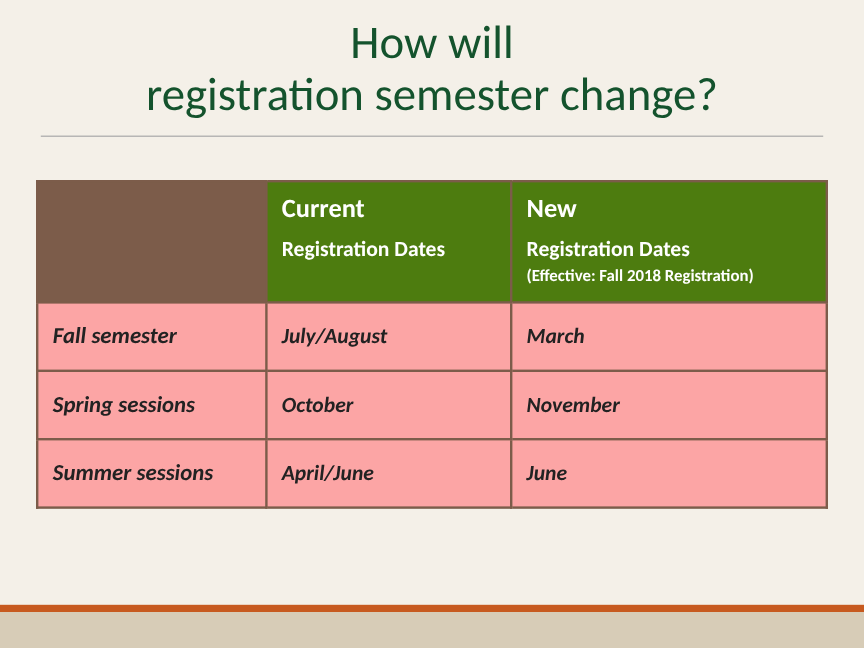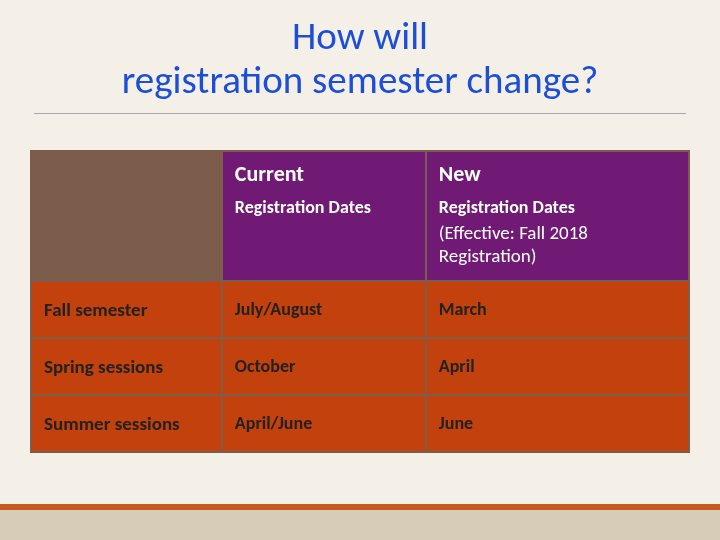--- a/index.html
+++ b/index.html
@@ -12,42 +12,42 @@
   }
   .slide {
     width: 720px;
     height: 540px;
     position: relative;
   }
   .title {
     text-align: center;
     font-size: 39px;
     font-weight: 400;
-    color: #1d4ed8;
+    color: #14532d;
     padding: 14px 40px 0 40px;
     line-height: 1.12;
   }
   .title-rule {
     margin: 12px 34px 0 34px;
     border: none;
     border-top: 1px solid #a8a8a8;
   }
   .table-wrap {
     margin: 36px 30px 0 30px;
   }
   table {
     width: 100%;
     border-collapse: collapse;
     table-layout: fixed;
   }
   col.c1 { width: 29%; }
   col.c2 { width: 31%; }
   col.c3 { width: 40%; }
   thead td {
-    background: #701a75;
+    background: #4d7c0f;
     color: #fff;
     vertical-align: top;
     padding: 10px 12px 12px 12px;
     border: 2px solid #7c5c4a;
   }
   thead td.blank {
     background: #7c5c4a;
     border: 2px solid #7c5c4a;
   }
   .hd-main {
@@ -55,33 +55,34 @@
     font-weight: 600;
     line-height: 1.1;
   }
   .hd-sub {
     font-size: 18px;
     font-weight: 600;
     line-height: 1.2;
     margin-top: 10px;
   }
   .hd-note {
-    font-size: 19px;
-    font-weight: 400;
+    font-size: 14px;
+    font-weight: 700;
     line-height: 1.2;
     margin-top: 4px;
   }
   tbody td {
-    background: #c2410c;
+    background: #fca5a5;
     border: 2px solid #7c5c4a;
     padding: 16px 12px;
     font-size: 18px;
     font-weight: 600;
     color: #222;
     vertical-align: middle;
+    font-style: italic;
   }
   tbody td.rowlabel {
     font-size: 19px;
   }
   .footer-bar {
     position: absolute;
     left: 0;
     bottom: 0;
     width: 720px;
     height: 30px;
@@ -130,21 +131,21 @@
       </thead>
       <tbody>
         <tr>
           <td class="rowlabel">Fall semester</td>
           <td>July/August</td>
           <td>March</td>
         </tr>
         <tr>
           <td class="rowlabel">Spring sessions</td>
           <td>October</td>
-          <td>April</td>
+          <td>November</td>
         </tr>
         <tr>
           <td class="rowlabel">Summer sessions</td>
           <td>April/June</td>
           <td>June</td>
         </tr>
       </tbody>
     </table>
   </div>
 

